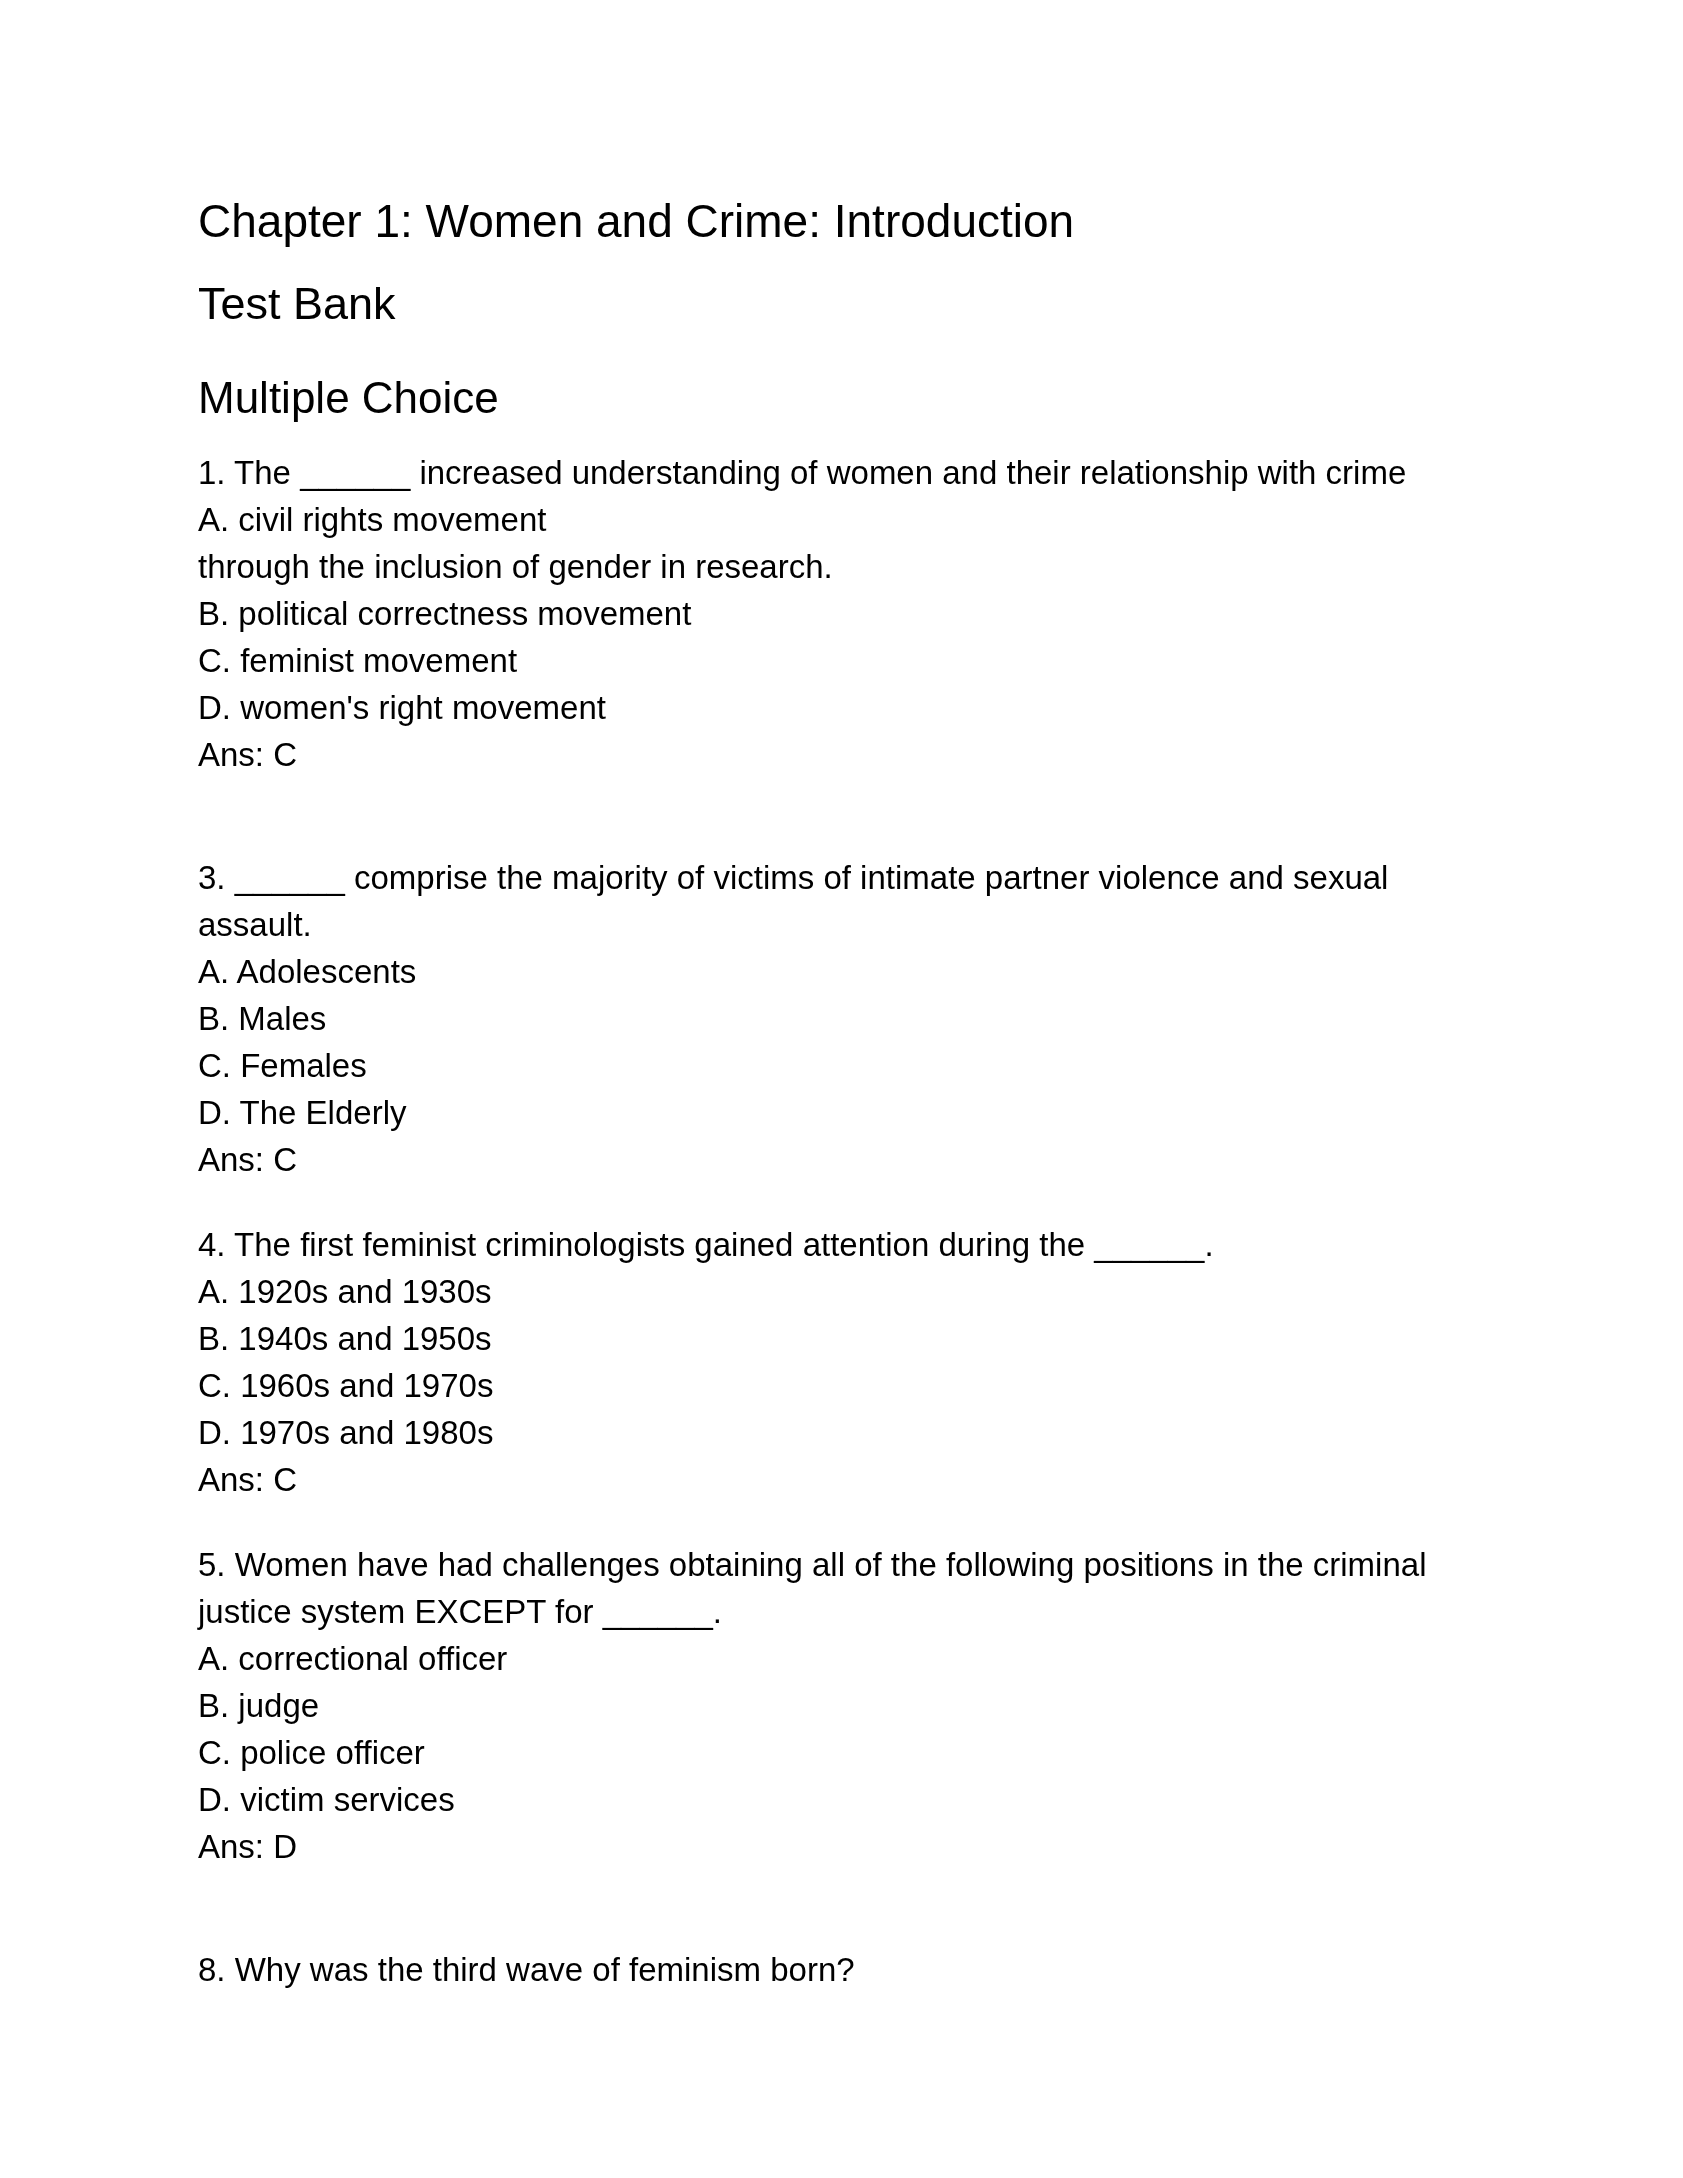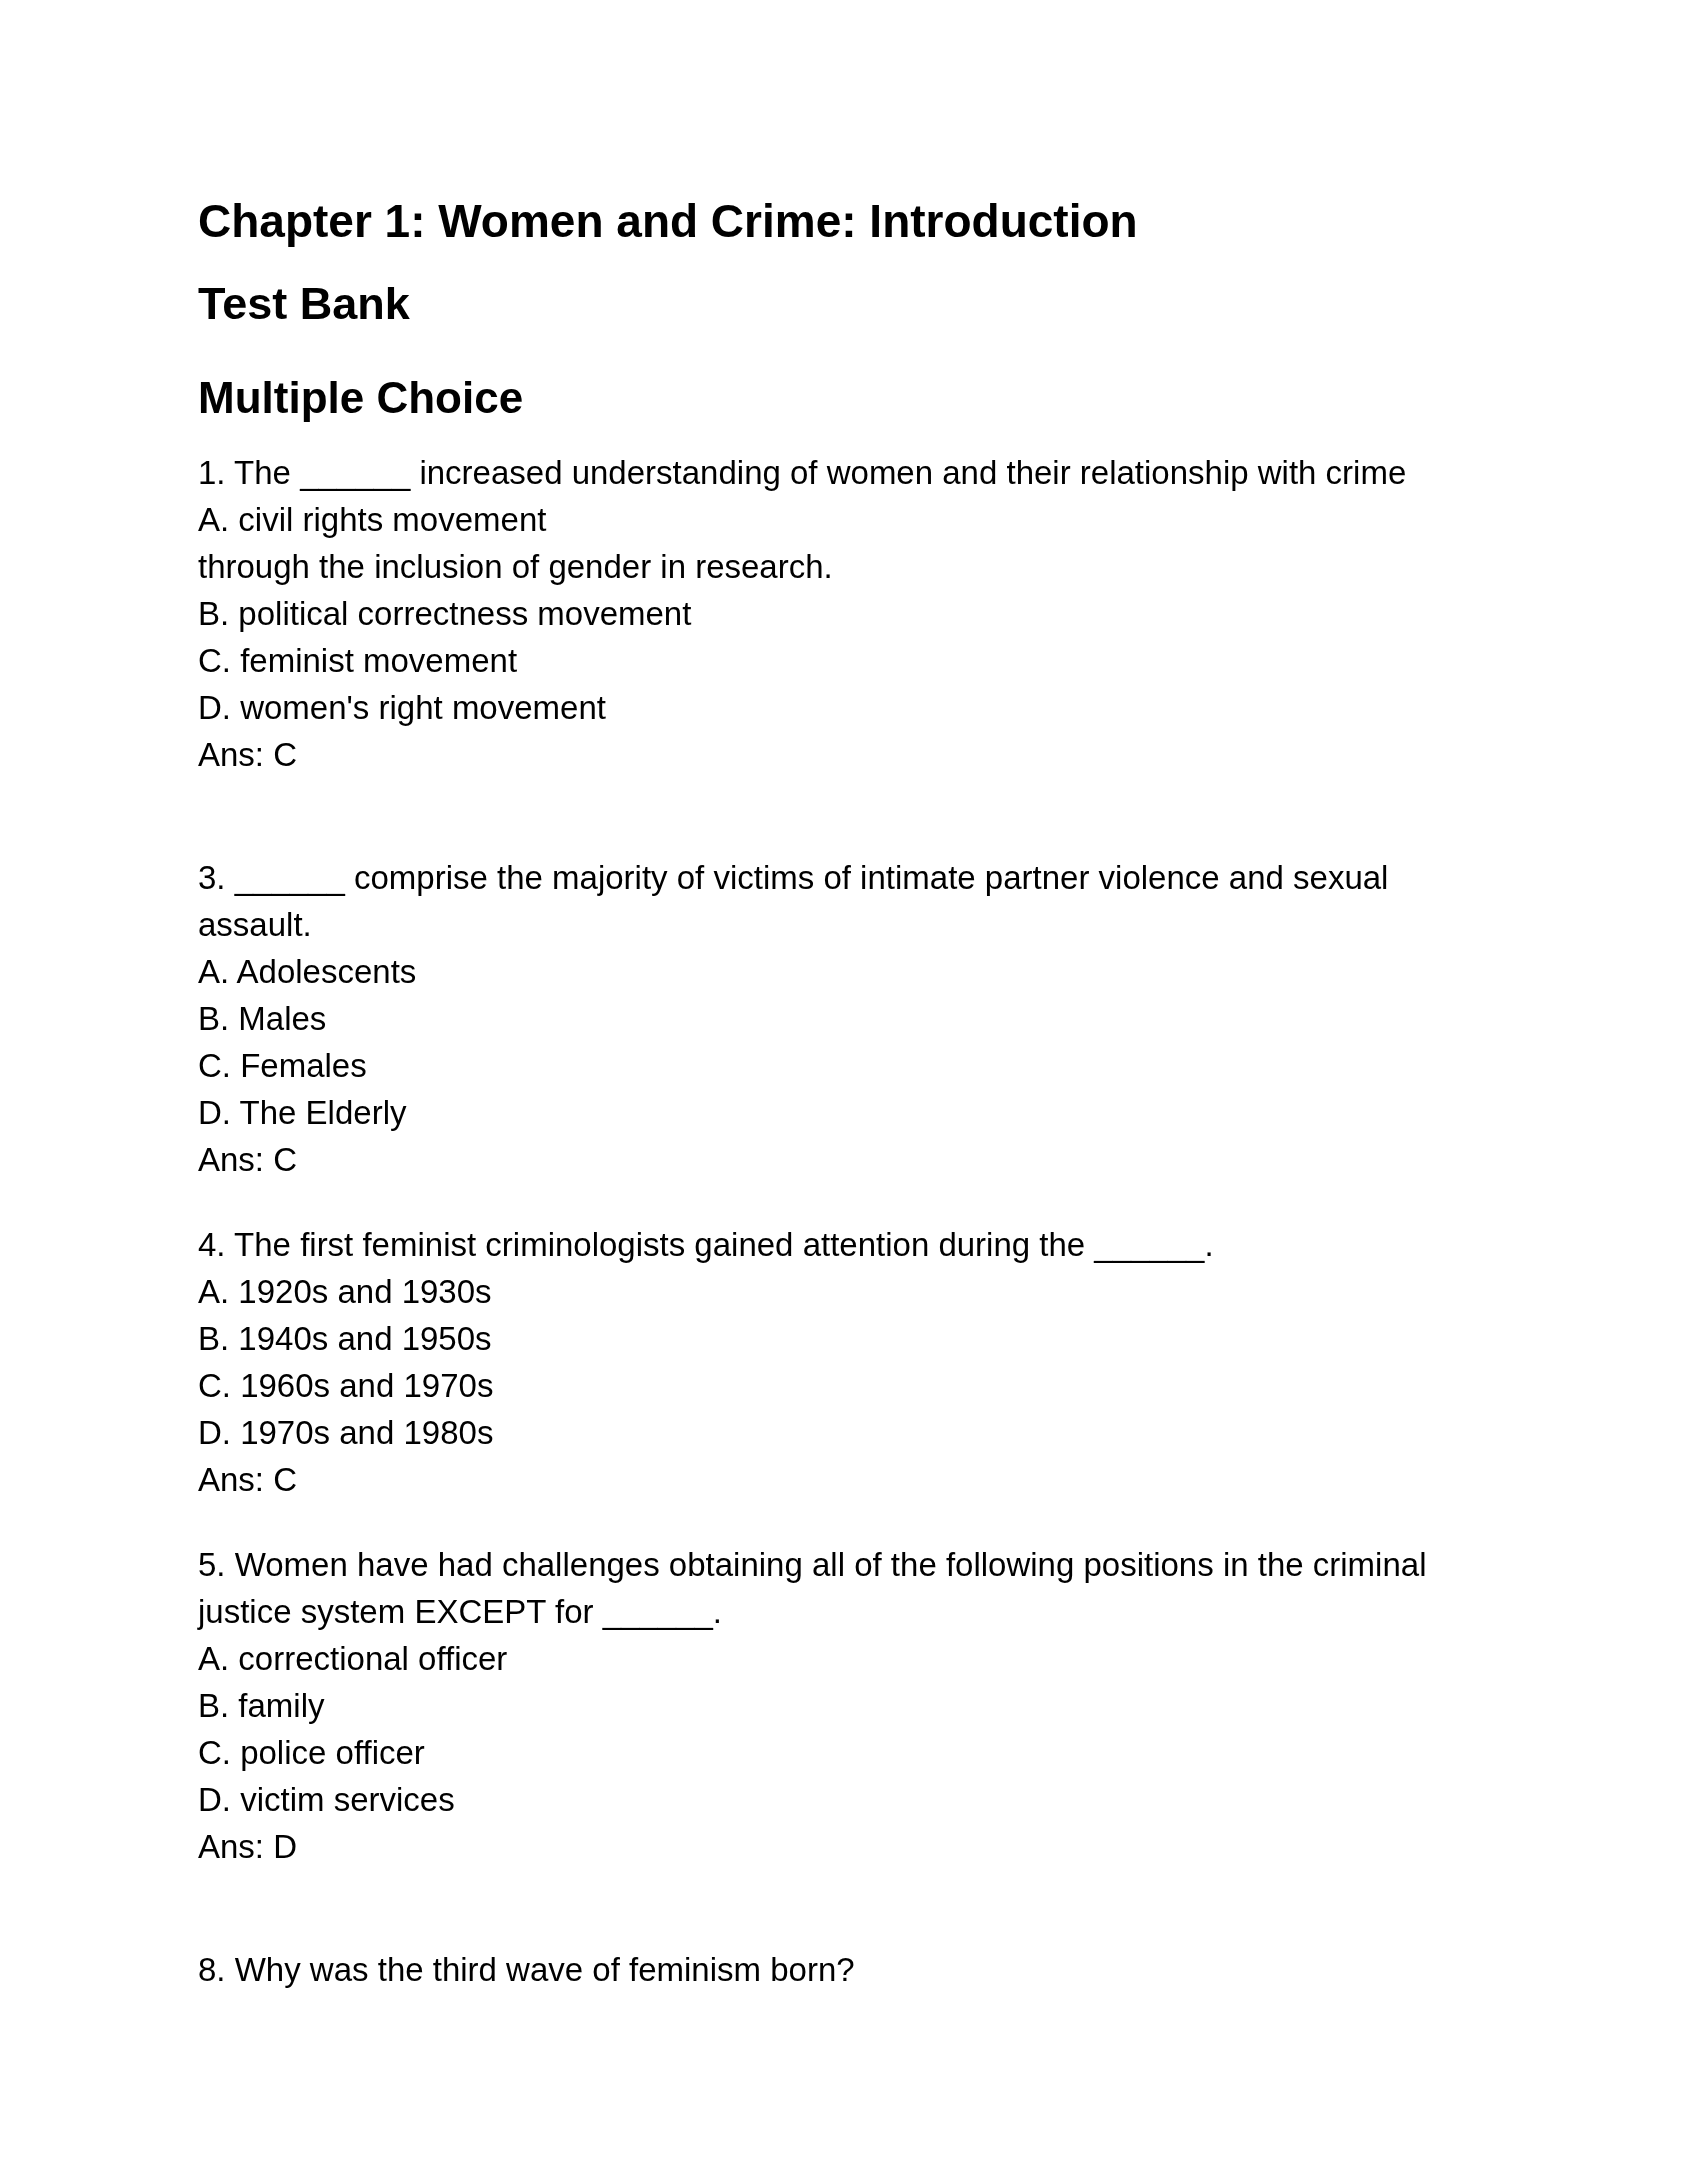--- a/index.html
+++ b/index.html
@@ -18,21 +18,21 @@
     .page {
       position: absolute;
       left: 0; top: 0;
       width: 1683px; height: 2178px;
       background: #ffffff;
     }
     .h {
       position: absolute;
       left: 198px;
       margin: 0;
-      font-weight: bold;
+      font-weight: normal;
       white-space: pre;
       line-height: 1;
     }
     .title { font-size: 46px; top: 198px; }
     .subtitle { font-size: 45px; top: 281px; }
     .section { font-size: 44px; top: 376px; }
     .body-text {
       position: absolute;
       left: 198px;
       top: 445px;
@@ -92,21 +92,21 @@
       <span class="line">C. 1960s and 1970s</span>
       <span class="line">D. 1970s and 1980s</span>
       <span class="line">Ans: C</span>
     </div>
     <div class="gap-1"></div>
 
     <div class="question">
       <span class="line">5. Women have had challenges obtaining all of the following positions in the criminal</span>
       <span class="line">justice system EXCEPT for ______.</span>
       <span class="line">A. correctional officer</span>
-      <span class="line">B. family</span>
+      <span class="line">B. judge</span>
       <span class="line">C. police officer</span>
       <span class="line">D. victim services</span>
       <span class="line">Ans: D</span>
     </div>
     <div class="gap-1"></div>
 
     <div class="gap-1"></div>
 
     <div class="question">
       <span class="line">8. Why was the third wave of feminism born?</span>

